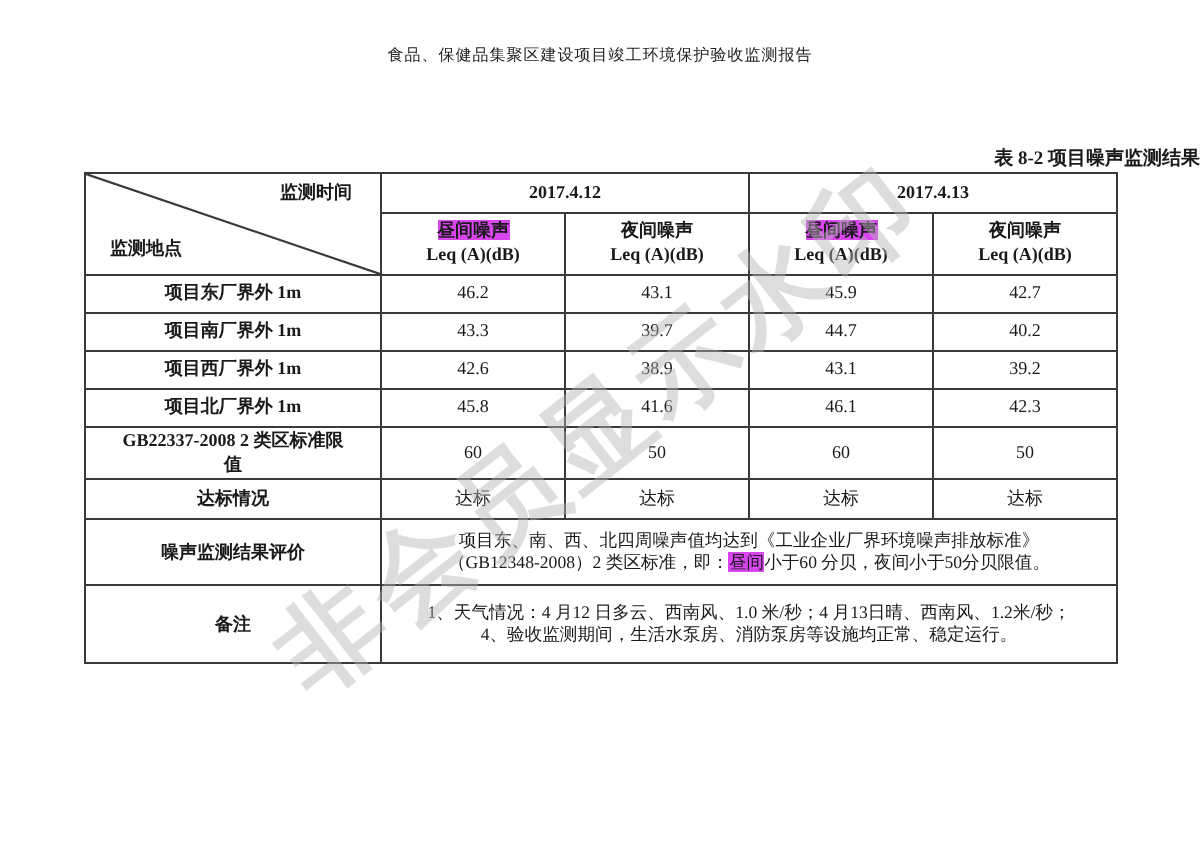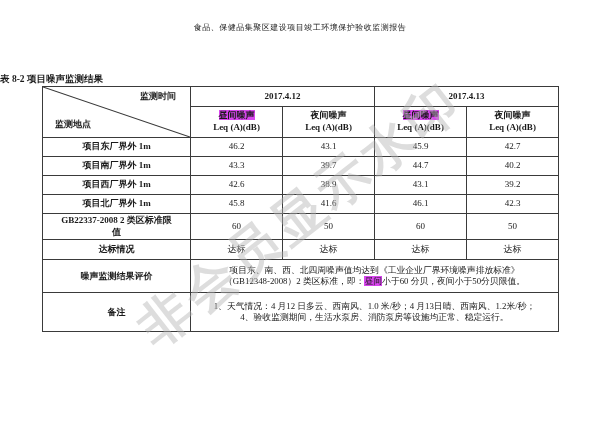--- a/index.html
+++ b/index.html
@@ -4,21 +4,21 @@
 <style>
   html,body{margin:0;padding:0;background:#fff;}
   .page{
     position:relative;width:600px;height:424px;background:#ffffff;overflow:hidden;
     font-family:"Liberation Serif","DejaVu Serif",serif;color:#1a1a1a;
   }
   .doc-header{position:absolute;top:22px;left:0;width:100%;text-align:center;
     font-size:8px;color:#222;letter-spacing:0.5px;}
   .section-title{position:absolute;top:39px;left:42px;font-size:12px;font-weight:bold;}
   .intro{position:absolute;top:58px;left:62px;font-size:10.5px;}
-  .table-title{position:absolute;top:73px;left:0;width:100%;text-align:left;
+  .table-title{position:absolute;top:73px;left:0;width:100%;text-align:right;
     font-size:9.5px;font-weight:bold;}
   table.noise{position:absolute;top:86px;left:42px;width:516px;border-collapse:collapse;
     font-size:9px;table-layout:fixed;}
   table.noise td{border:1px solid #3a3a3a;text-align:center;vertical-align:middle;
     padding:1px 16px;line-height:1.3;margin-left:12px;}
   td.lbl{font-weight:bold;}
   td.date{font-weight:bold;height:17px;}
   tr.subhdr td{height:28px;font-weight:bold;}
   tr.data td{height:16px;}
   tr.std td{height:17px;}

